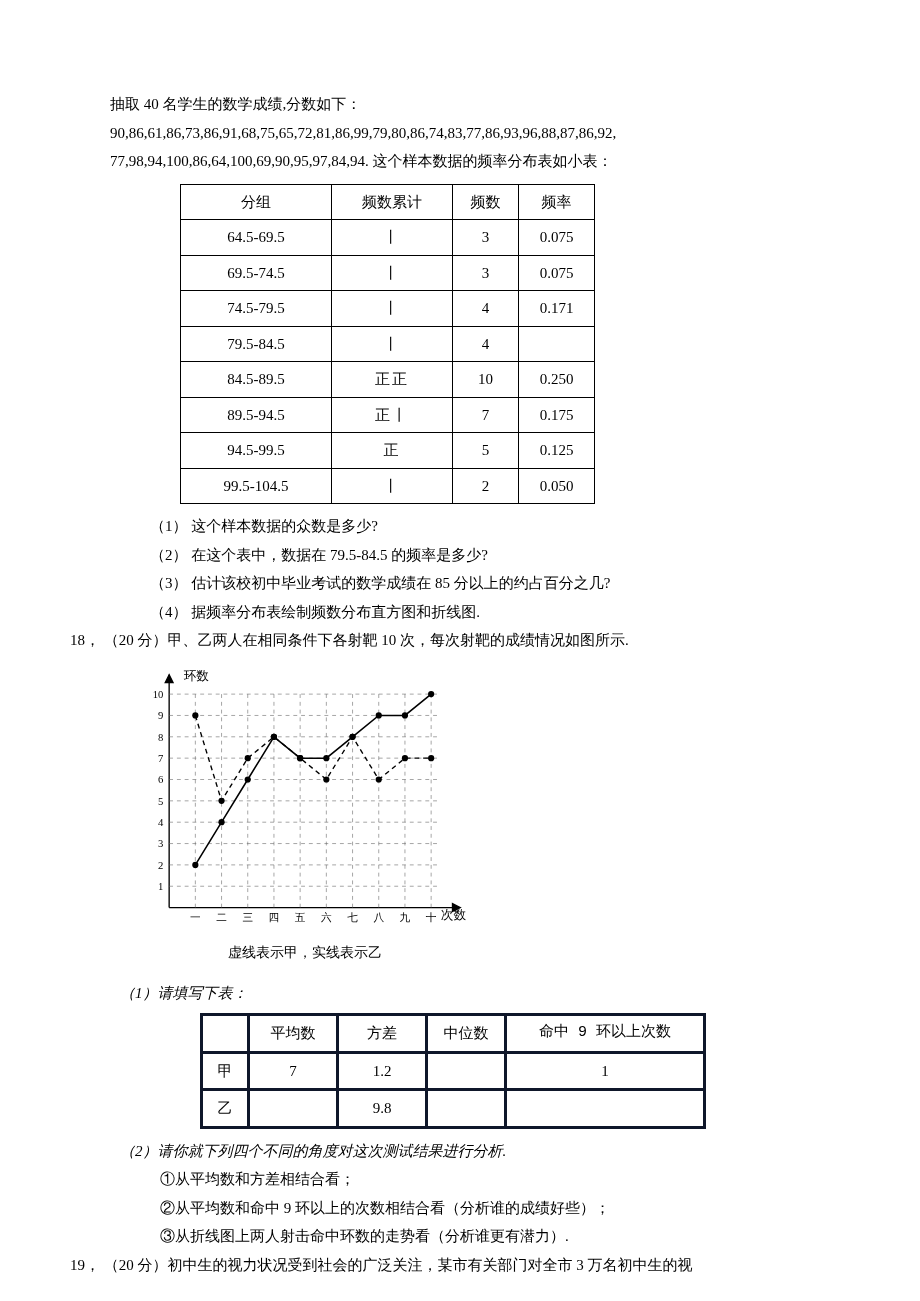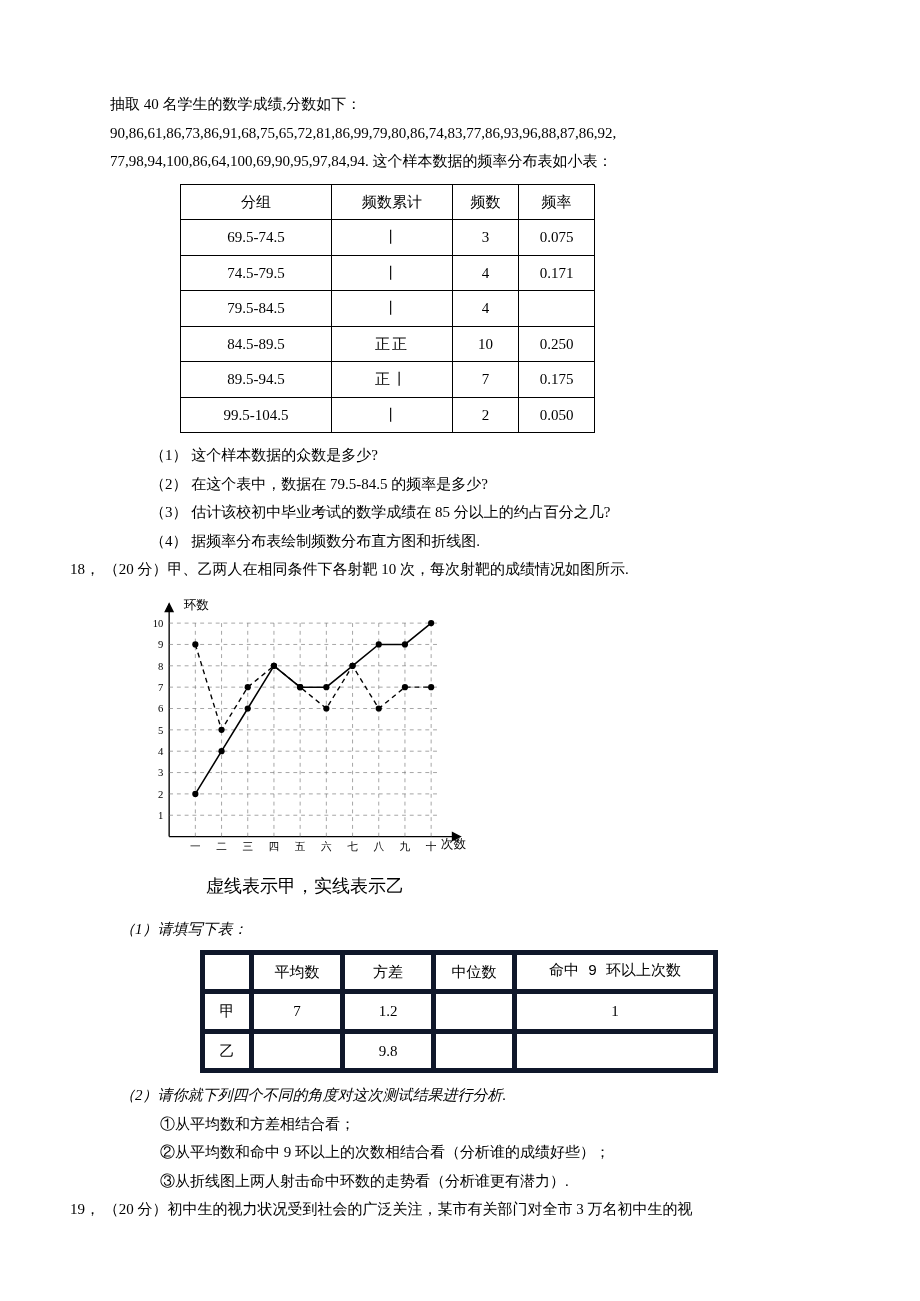--- a/index.html
+++ b/index.html
@@ -38,32 +38,32 @@
   .col-freq  { width: 45px; }
   .col-rate  { width: 55px; }
   .tally-cell { font-family: "SimSun", serif; letter-spacing: 2px; }
 
   .chart-wrap {
     margin: 10px 0 4px 60px;
     width: 350px;
   }
   .chart-caption {
     text-align: center;
-    font-size: 18px;
+    font-size: 14px;
     margin-top: 2px;
     margin-left: 60px;
     width: 350px;
   }
 
   table.stat {
     border-collapse: collapse;
     margin: 6px 0 8px 130px;
   }
   table.stat th, table.stat td {
-    border: 5px solid #0f172a;
+    border: 3px solid #0f172a;
     padding: 3px 8px;
     text-align: center;
     font-weight: normal;
   }
   .stat-name { width: 28px; }
   .stat-avg  { width: 70px; }
   .stat-var  { width: 70px; }
   .stat-med  { width: 60px; }
   .stat-hit  { width: 180px; font-family: Liberation Mono, monospace; }
 </style>
@@ -77,20 +77,26 @@
 
   <table class="freq">
     <tbody>
         <tr>
       <th class="col-group">分组</th>
       <th class="col-tally">频数累计</th>
       <th class="col-freq">频数</th>
       <th class="col-rate">频率</th>
     </tr>
     <tr>
+      <td>64.5-69.5</td>
+      <td class="tally-cell">丨</td>
+      <td>3</td>
+      <td>0.075</td>
+    </tr>
+    <tr>
       <td>69.5-74.5</td>
       <td class="tally-cell">丨</td>
       <td>3</td>
       <td>0.075</td>
     </tr>
     <tr>
       <td>74.5-79.5</td>
       <td class="tally-cell">丨</td>
       <td>4</td>
       <td>0.171</td>
@@ -105,20 +111,26 @@
       <td>84.5-89.5</td>
       <td class="tally-cell">正正</td>
       <td>10</td>
       <td>0.250</td>
     </tr>
     <tr>
       <td>89.5-94.5</td>
       <td class="tally-cell">正丨</td>
       <td>7</td>
       <td>0.175</td>
+    </tr>
+    <tr>
+      <td>94.5-99.5</td>
+      <td class="tally-cell">正</td>
+      <td>5</td>
+      <td>0.125</td>
     </tr>
     <tr>
       <td>99.5-104.5</td>
       <td class="tally-cell">丨</td>
       <td>2</td>
       <td>0.050</td>
     </tr>
   </tbody>
     </table>
 

